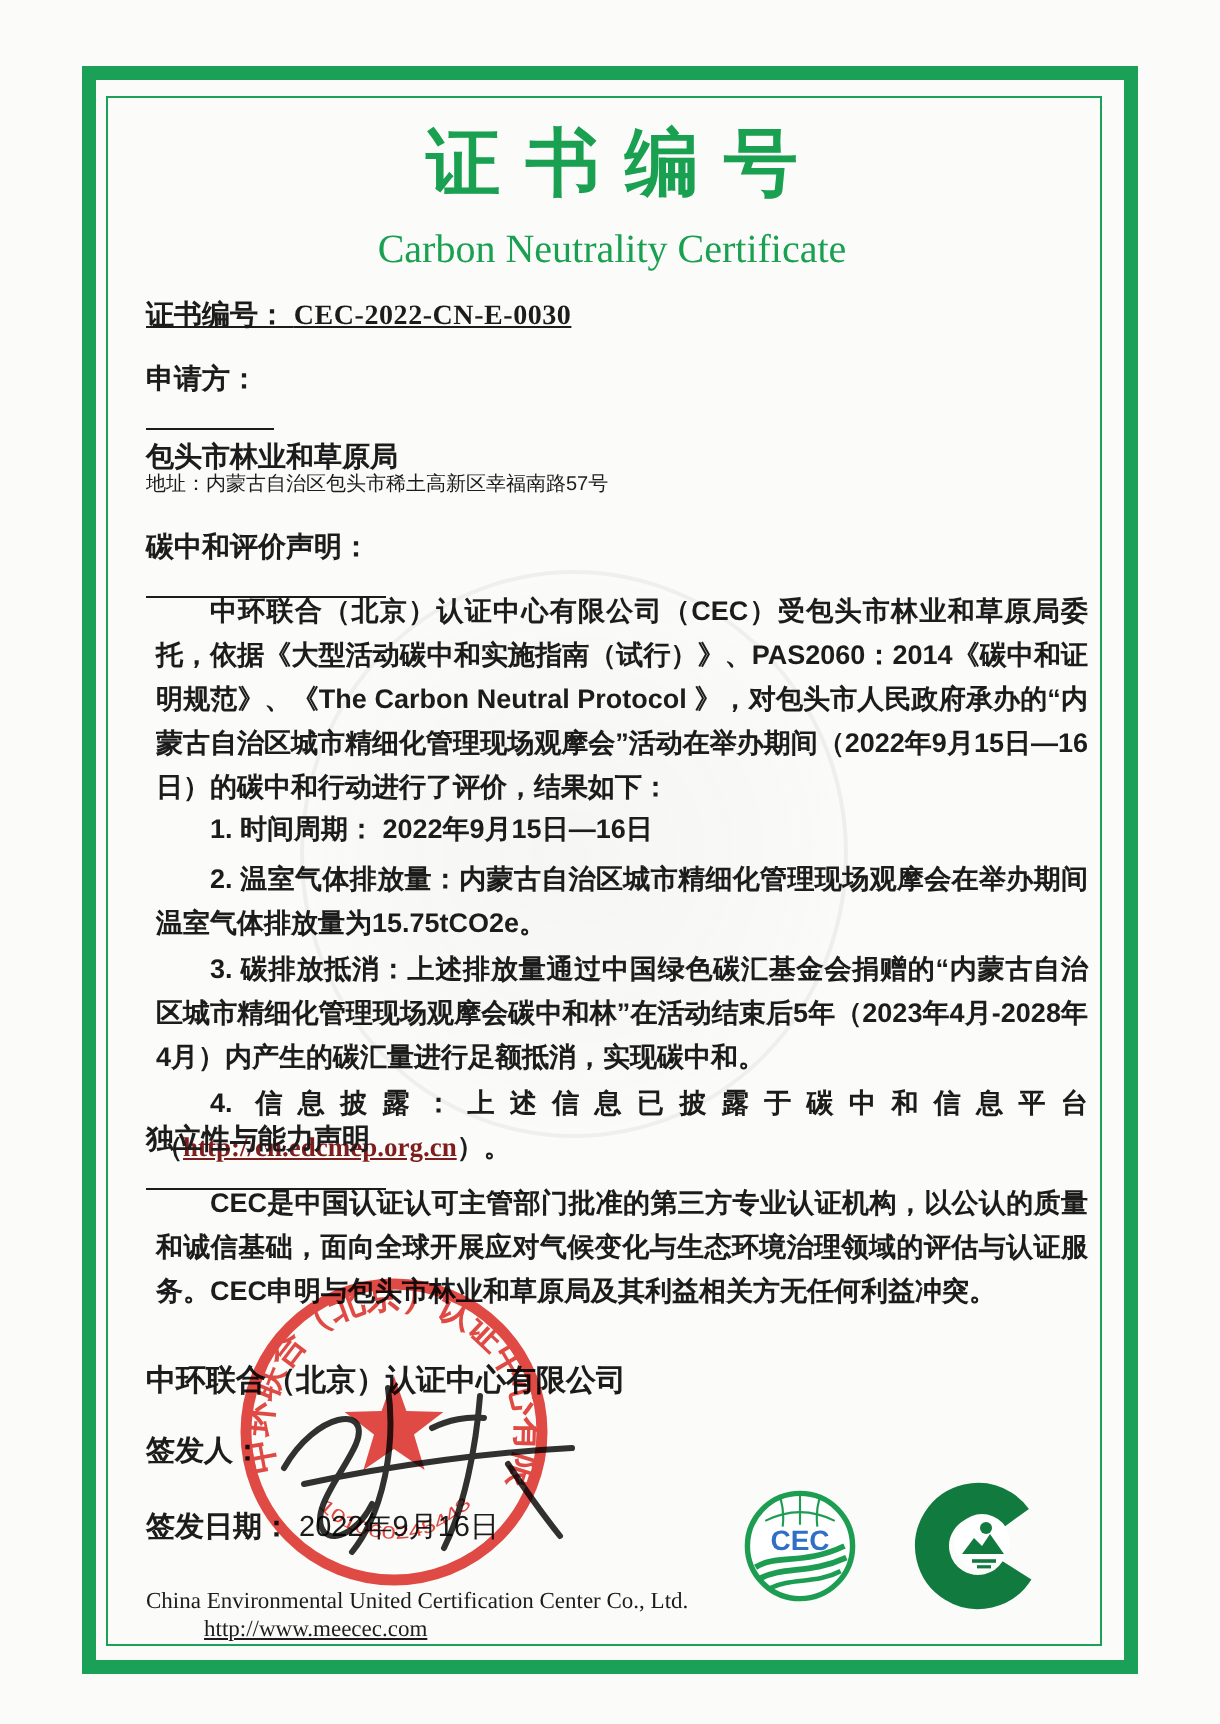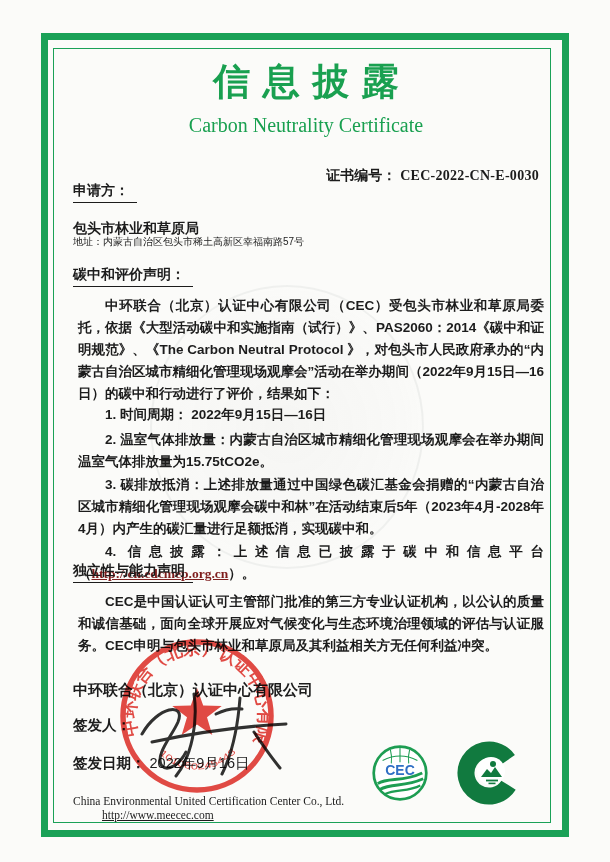--- a/index.html
+++ b/index.html
@@ -26,25 +26,25 @@
     background:radial-gradient(circle,rgba(150,150,150,.05) 0%,rgba(150,150,150,.02) 60%,transparent 75%);
   }
   .blk{position:absolute;left:73px;width:466px;}
   .title{
     top:60px;text-align:center;font-size:37px;font-weight:800;
     color:#19a050;letter-spacing:.34em;text-indent:.34em;line-height:44px;
   }
   .subtitle{
     top:111px;text-align:center;font-size:20px;color:#19a050;line-height:28px;font-weight:500;
   }
-  .certno{top:167px;text-align:right;font-size:14px;font-weight:700;}
+  .certno{top:149px;text-align:left;font-size:14px;font-weight:700;text-decoration:underline;}
   .certno .num{font-family:"Liberation Serif","DejaVu Serif",serif;font-weight:700;letter-spacing:.02em;}
   .label-underline{
     font-size:14px;font-weight:700;display:inline-block;
-    border-bottom:1.6px solid #1c1c1c;padding-right:8px;padding-bottom:2px;
+    border-bottom:1.6px solid #1c1c1c;padding-right:8px;padding-bottom:15px;
   }
   .applicant-label{top:181px;}
   .applicant-name{top:220px;font-size:14px;font-weight:700;}
   .address{top:235px;font-size:10px;}
   .stmt-heading{top:265px;}
   .para{
     font-size:13.5px;line-height:22px;text-align:justify;text-indent:2em;margin:5px;font-weight:bold;
   }
   .intro{top:290px;}
   .item1{top:399px;}
@@ -75,21 +75,21 @@
   .logo-cec{position:absolute;left:371px;top:744px;z-index:2;}
   .logo-cn{position:absolute;left:456px;top:740px;z-index:2;}
 </style>
 </head>
 <body>
 
 <div class="frame-outer"></div>
 <div class="frame-inner"></div>
 <div class="ghost"></div>
 
-<div class="blk title">信息披露</div>
+<div class="blk title">证书编号</div>
 <div class="blk subtitle serif">Carbon Neutrality Certificate</div>
 
 <div class="blk certno">
   <span>证书编号：</span>
   <span class="num">CEC-2022-CN-E-0030</span>
 </div>
 
 <div class="blk applicant-label">
   <span class="label-underline">申请方：</span>
 </div>

